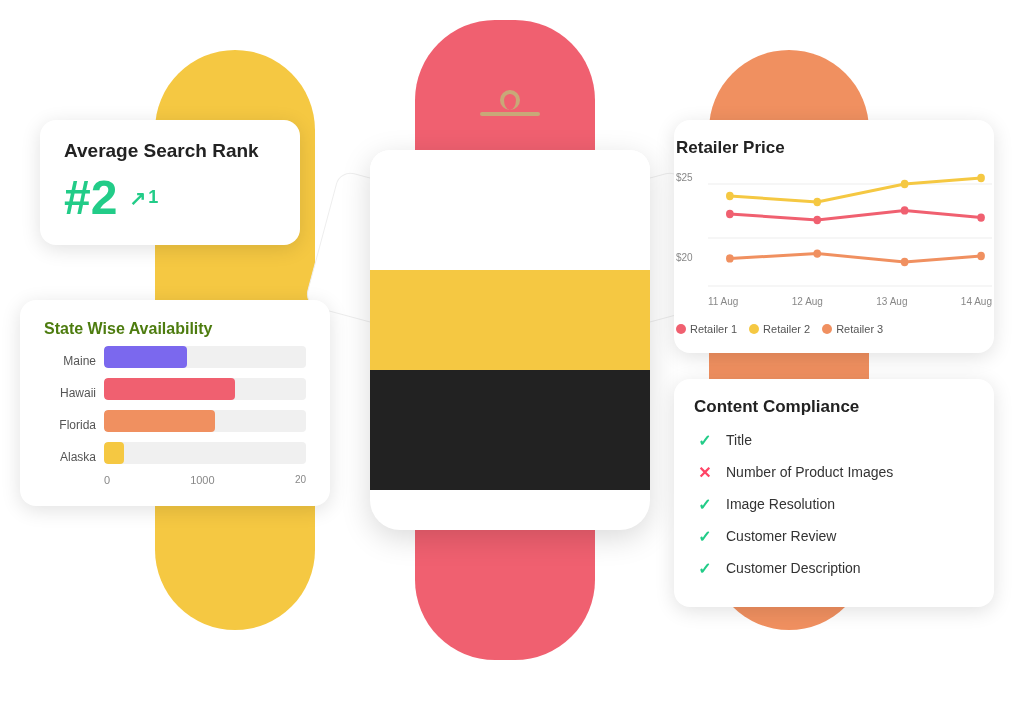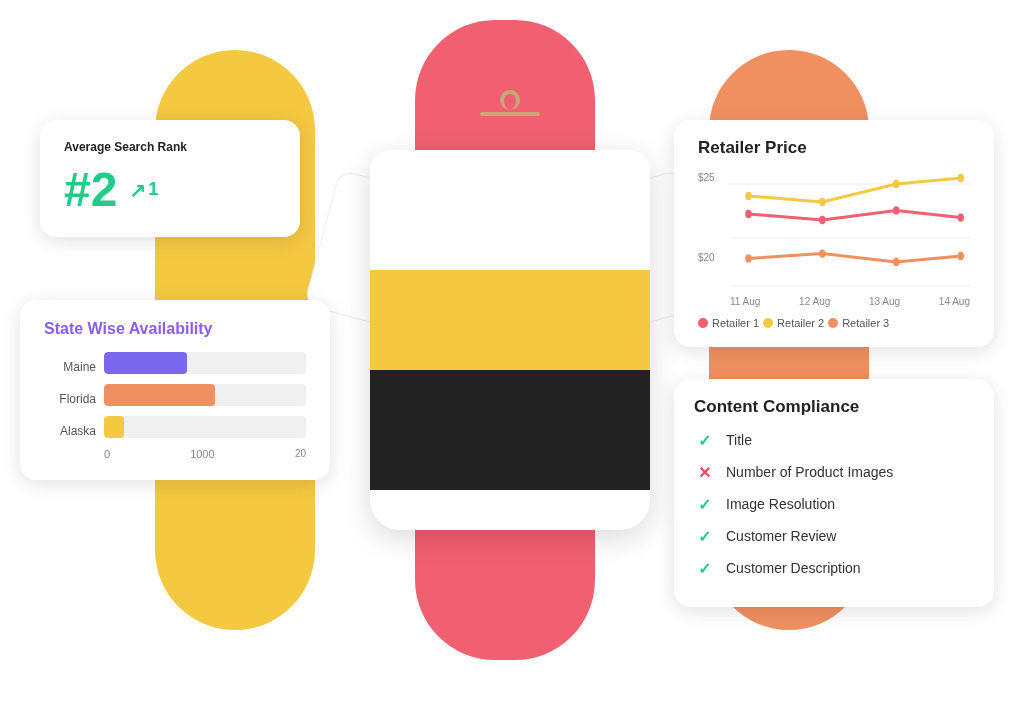--- a/index.html
+++ b/index.html
@@ -153,21 +153,21 @@
     }
 
     
     .card-rank {
       top: 120px;
       left: 40px;
       width: 260px;
       padding: 20px 24px;
     }
     .card-rank .title {
-      font-size: 12px;
+      font-size: 19px;
       font-weight: 700;
       color: #222;
       margin-bottom: 8px;
     }
     .card-rank .rank-value {
       font-size: 48px;
       font-weight: 800;
       color: #22cc88;
       display: inline-block;
       margin-right: 12px;
@@ -187,22 +187,22 @@
     
     .card-availability {
       top: 300px;
       left: 20px;
       width: 310px;
       padding: 20px 24px;
     }
     .card-availability .title {
       font-size: 16px;
       font-weight: 700;
-      color: #8b5cf6;
-      margin-bottom: 14px;
+      color: #4d7c0f;
+      margin-bottom: 8px;
     }
 
     .bar-chart {
       width: 100%;
     }
     .bar-row {
       display: flex;
       align-items: flex-end;
       margin-bottom: 10px;
     }
@@ -238,21 +238,21 @@
       margin-left: auto;
       font-size: 10px;
       color: #888;
     }
 
     
     .card-price {
       top: 120px;
       right: 30px;
       width: 320px;
-      padding: 18px 24px;
+      padding: 18px 2px;
     }
     .card-price .title {
       font-size: 17px;
       font-weight: 700;
       color: #222;
       margin-bottom: 14px;
     }
 
     .line-chart-area {
       position: relative;
@@ -269,22 +269,22 @@
       margin-top: 4px;
       padding: 0 0px;
     }
     .x-label {
       font-size: 10px;
       color: #888;
       text-align: center;
     }
     .chart-legend {
       display: flex;
-      gap: 4px;
-      margin-top: 10px;
+      gap: 12px;
+      margin-top: 16px;
       flex-wrap: wrap;
       align-items: center;
     }
     .legend-item {
       display: flex;
       align-items: center;
       gap: 4px;
       font-size: 11px;
       color: #555;
     }
@@ -373,20 +373,26 @@
   <div class="card card-availability">
     <div class="title">State Wise Availability</div>
     <div class="bar-chart">
       <div class="bar-row">
         <span class="bar-label">Maine</span>
         <div class="bar-track">
           <div class="bar-fill" style="width:41%; background:#7B68EE;"></div>
         </div>
       </div>
       <div class="bar-row">
+        <span class="bar-label">Hawaii</span>
+        <div class="bar-track">
+          <div class="bar-fill" style="width:65%; background:#f06070;"></div>
+        </div>
+      </div>
+      <div class="bar-row">
         <span class="bar-label">Florida</span>
         <div class="bar-track">
           <div class="bar-fill" style="width:55%; background:#f09060;"></div>
         </div>
       </div>
       <div class="bar-row">
         <span class="bar-label">Alaska</span>
         <div class="bar-track">
           <div class="bar-fill" style="width:10%; background:#f5c842;"></div>
         </div>

